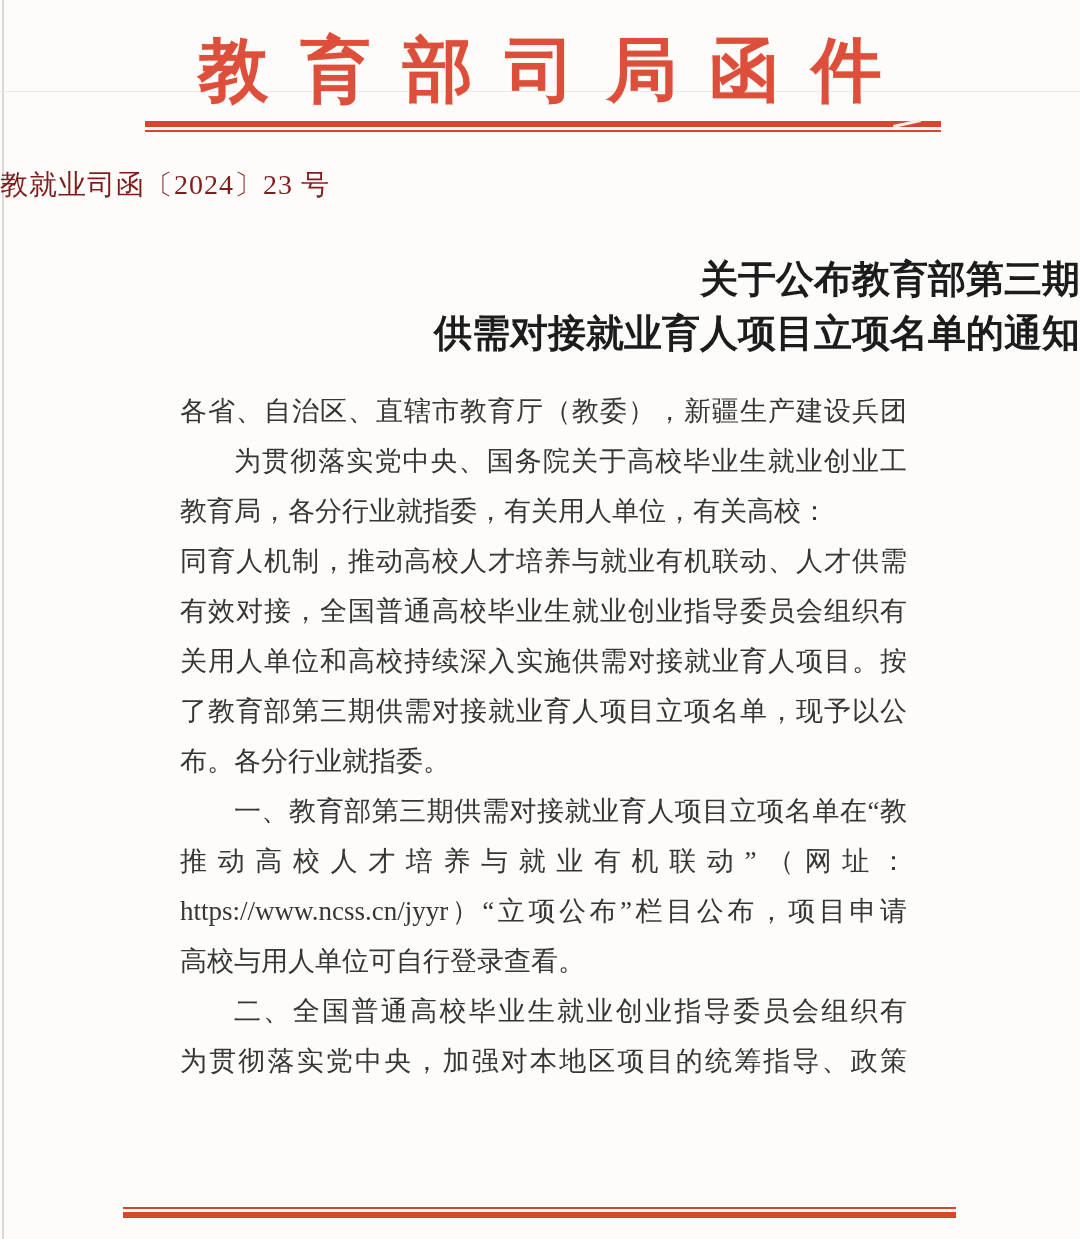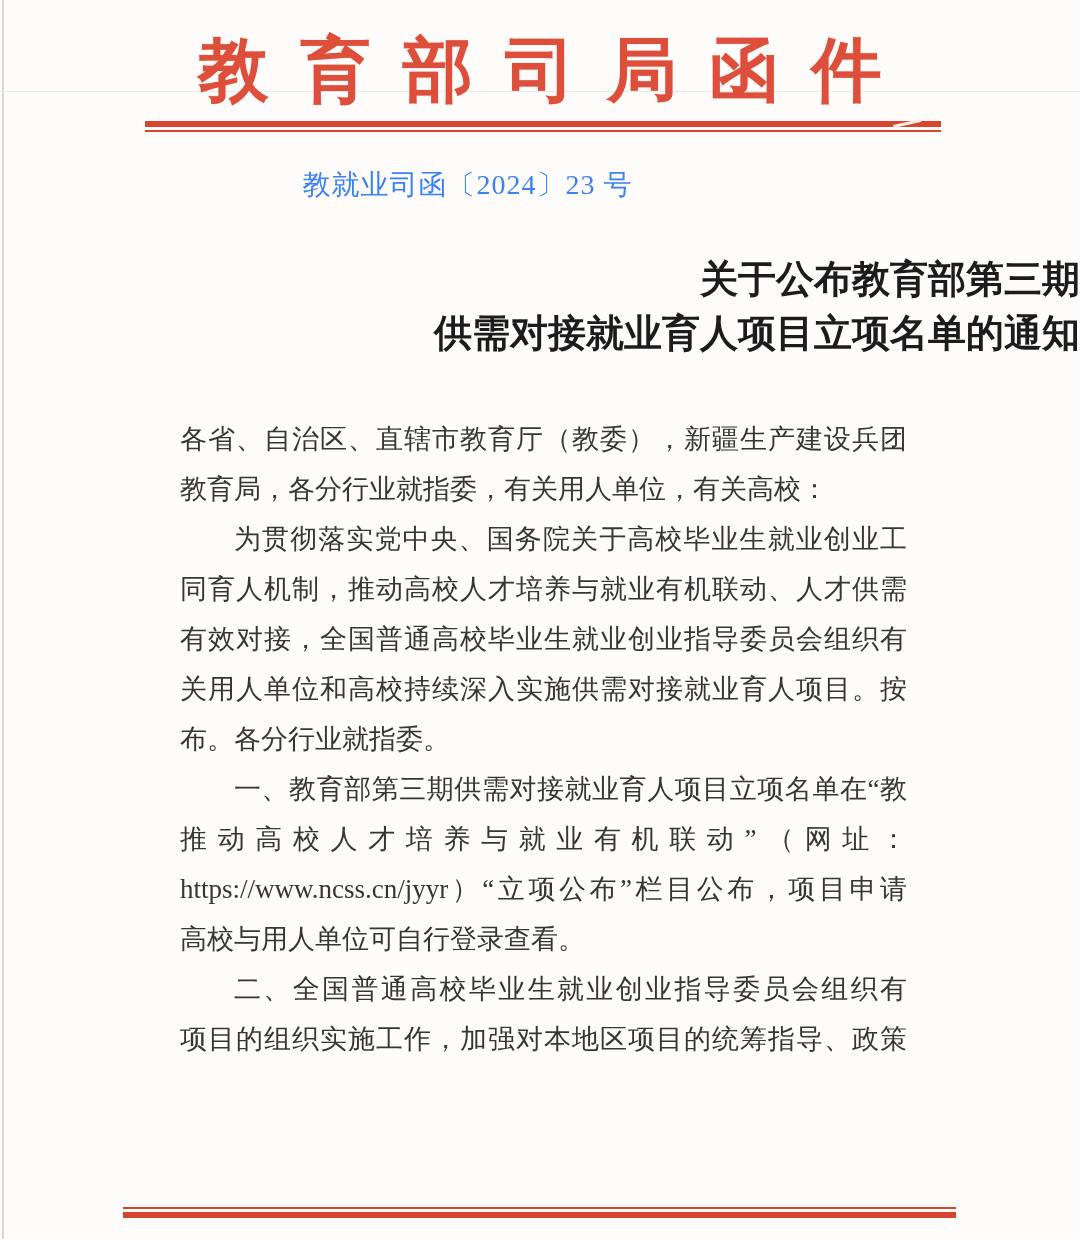--- a/index.html
+++ b/index.html
@@ -28,31 +28,30 @@
   .rule-bottom{position:absolute;top:1207px;left:123px;width:833px;}
   .rule-thick{height:6px;background:#d8452f;}
   .rule-thin{height:2px;background:#d8452f;}
   .rule-gap{height:3px;}
   .rule-slash{
     position:absolute;top:1px;right:20px;width:28px;height:3px;
     background:#fbece8;transform:rotate(-12deg);
   }
   .doc-number{
     position:absolute;top:166px;left:0;right:177px;
-    text-align:center;font-size:28px;color:#3b82f6;
+    text-align:left;font-size:28px;color:#7f1d1d;
     letter-spacing:1px;
-    margin-left:32px;
   }
   .doc-title{
     position:absolute;top:252px;left:0;width:100%;
     text-align:right;font-weight:bold;color:#1c1c1c;
     font-size:38px;line-height:54px;
   }
   .doc-body{
-    position:absolute;top:414px;left:180px;width:727px;
+    position:absolute;top:386px;left:180px;width:727px;
     font-size:27px;color:#363636;
   }
   .bl{
     height:50px;line-height:50px;
     text-align:justify;text-align-last:justify;
     text-justify:inter-character;
   }
   .bl.n{text-align-last:left;}
   .bl.i{text-indent:2em;}
 </style>
@@ -75,32 +74,33 @@
 
   <div class="doc-number">教就业司函〔2024〕23 号</div>
 
   <div class="doc-title">
     <div>关于公布教育部第三期</div>
     <div>供需对接就业育人项目立项名单的通知</div>
   </div>
 
   <main class="doc-body">
     <div class="bl">各省、自治区、直辖市教育厅（教委），新疆生产建设兵团</div>
+    <div class="bl i">为贯彻落实党中央、国务院关于高校毕业生就业创业工</div>
     <div class="bl n">教育局，各分行业就指委，有关用人单位，有关高校：</div>
-    <div class="bl i">为贯彻落实党中央、国务院关于高校毕业生就业创业工</div>
     <div class="bl">同育人机制，推动高校人才培养与就业有机联动、人才供需</div>
     <div class="bl">有效对接，全国普通高校毕业生就业创业指导委员会组织有</div>
     <div class="bl">关用人单位和高校持续深入实施供需对接就业育人项目。按</div>
+    <div class="bl">了教育部第三期供需对接就业育人项目立项名单，现予以公</div>
     <div class="bl n">布。各分行业就指委。</div>
     <div class="bl i">一、教育部第三期供需对接就业育人项目立项名单在“教</div>
     <div class="bl">推动高校人才培养与就业有机联动”（网址：</div>
     <div class="bl">https://www.ncss.cn/jyyr）“立项公布”栏目公布，项目申请</div>
     <div class="bl n">高校与用人单位可自行登录查看。</div>
     <div class="bl i">二、全国普通高校毕业生就业创业指导委员会组织有</div>
-    <div class="bl">项目的组织实施工作，加强对本地区项目的统筹指导、政策</div>
+    <div class="bl">为贯彻落实党中央，加强对本地区项目的统筹指导、政策</div>
   </main>
 
   <div class="rule-bottom">
     <div class="rule-thin"></div>
     <div class="rule-gap"></div>
     <div class="rule-thick"></div>
   </div>
 
 </div>
 

